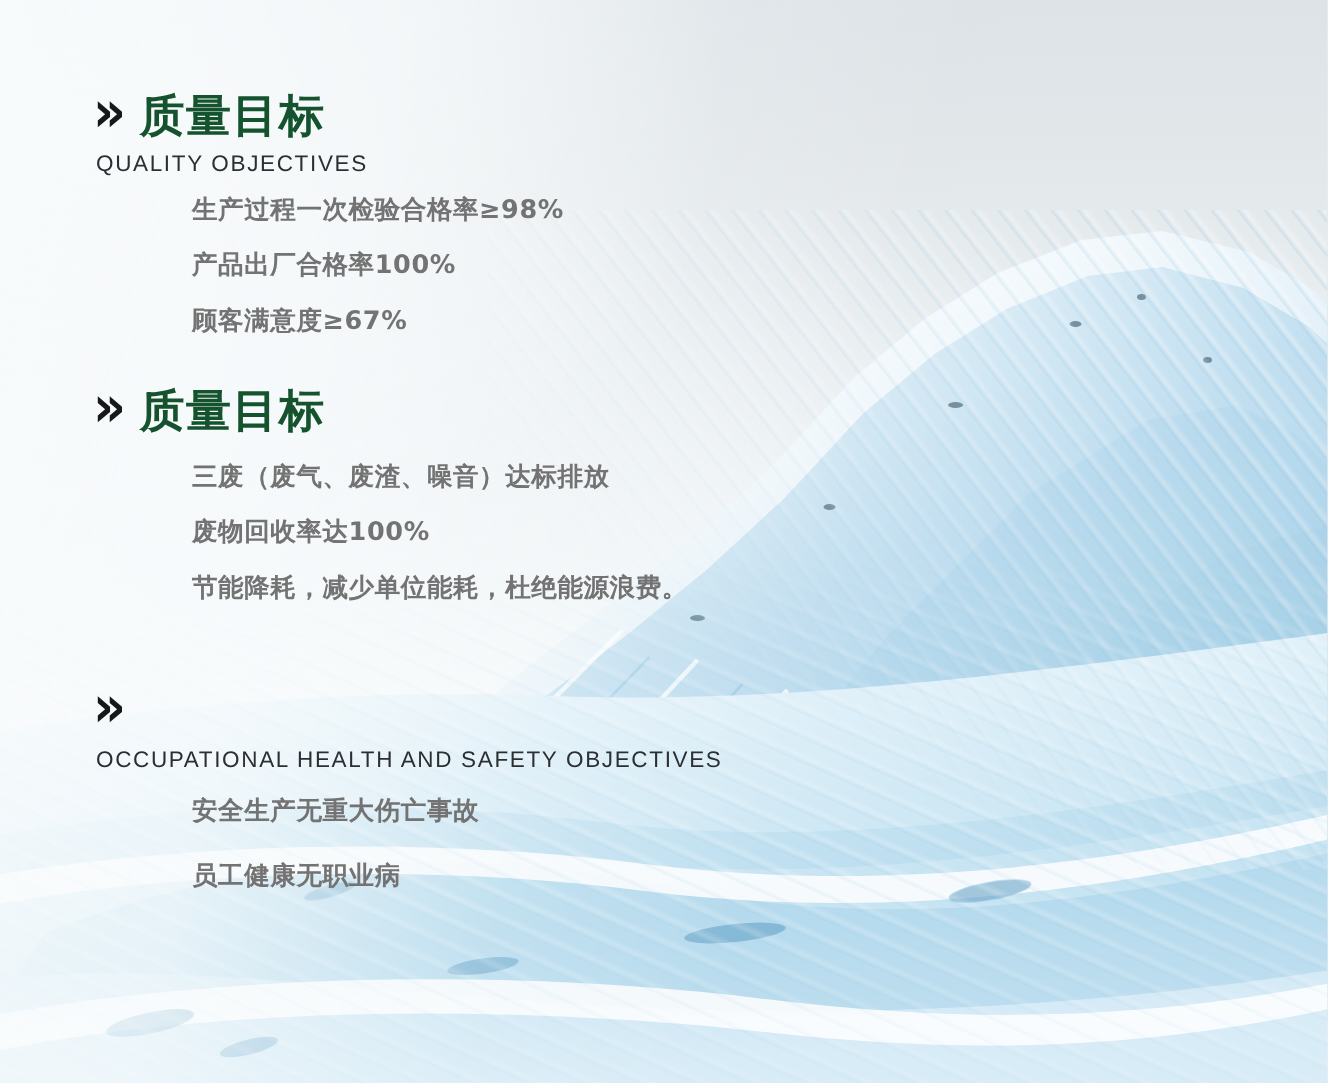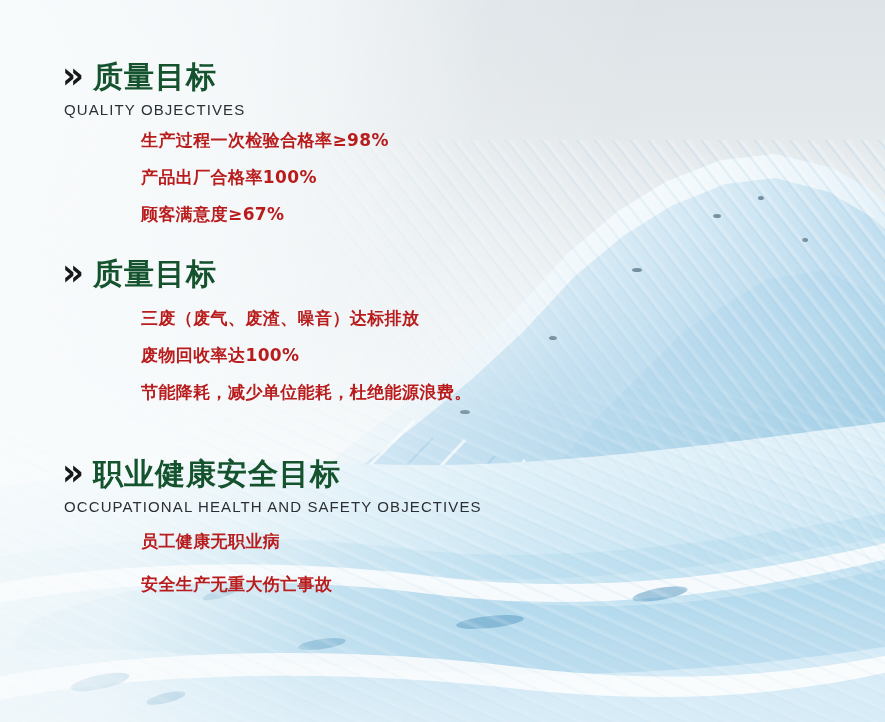--- a/index.html
+++ b/index.html
@@ -136,27 +136,26 @@
   }
 
   .items{
     list-style:none;
     padding-left:128px;
     margin-top:14px;
   }
   .items li{
     font-size:17px;
     font-weight:700;
-    color:#b91c1c;
+    color:#737373;
     line-height:1;
     margin-bottom:20px;
     letter-spacing:.4px;
     white-space:nowrap;
     font-family:"DejaVu Sans","Liberation Sans",sans-serif;
-    margin-left:13px;
   }
   .items li:last-child{ margin-bottom:0; }
 
   .sec3 .items{ margin-top:18px; }
   .sec3 .items li{ margin-bottom:26px; }
 </style>
 </head>
 <body>
 
 <div class="poster">
@@ -293,23 +292,22 @@
       <ul class="items">
         <li>三废（废气、废渣、噪音）达标排放</li>
         <li>废物回收率达100%</li>
         <li>节能降耗，减少单位能耗，杜绝能源浪费。</li>
       </ul>
     </section>
 
     <section class="section section-3 sec3">
       <div class="heading-row">
         <span class="chev">»</span>
-        <h2 class="heading-cn">职业健康安全目标</h2>
       </div>
       <div class="heading-en">OCCUPATIONAL HEALTH AND SAFETY OBJECTIVES</div>
       <ul class="items">
+        <li>安全生产无重大伤亡事故</li>
         <li>员工健康无职业病</li>
-        <li>安全生产无重大伤亡事故</li>
       </ul>
     </section>
 
   </div>
 </div>
 
 </body></html>

